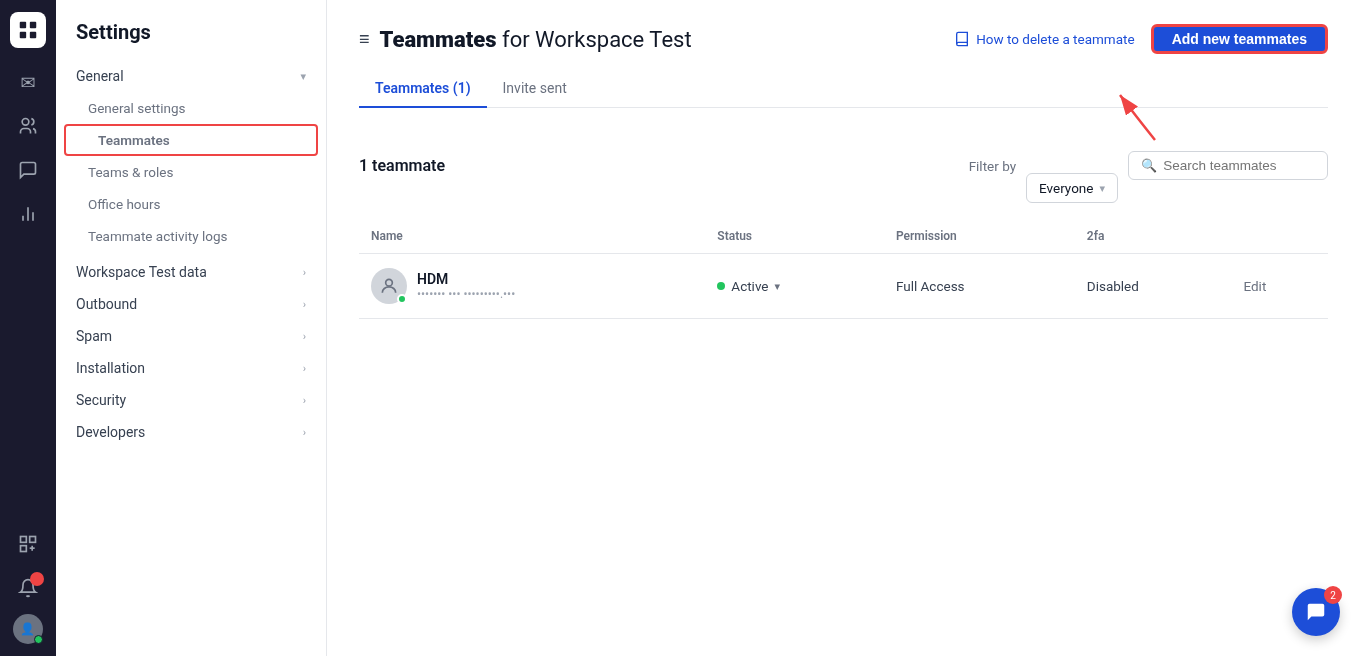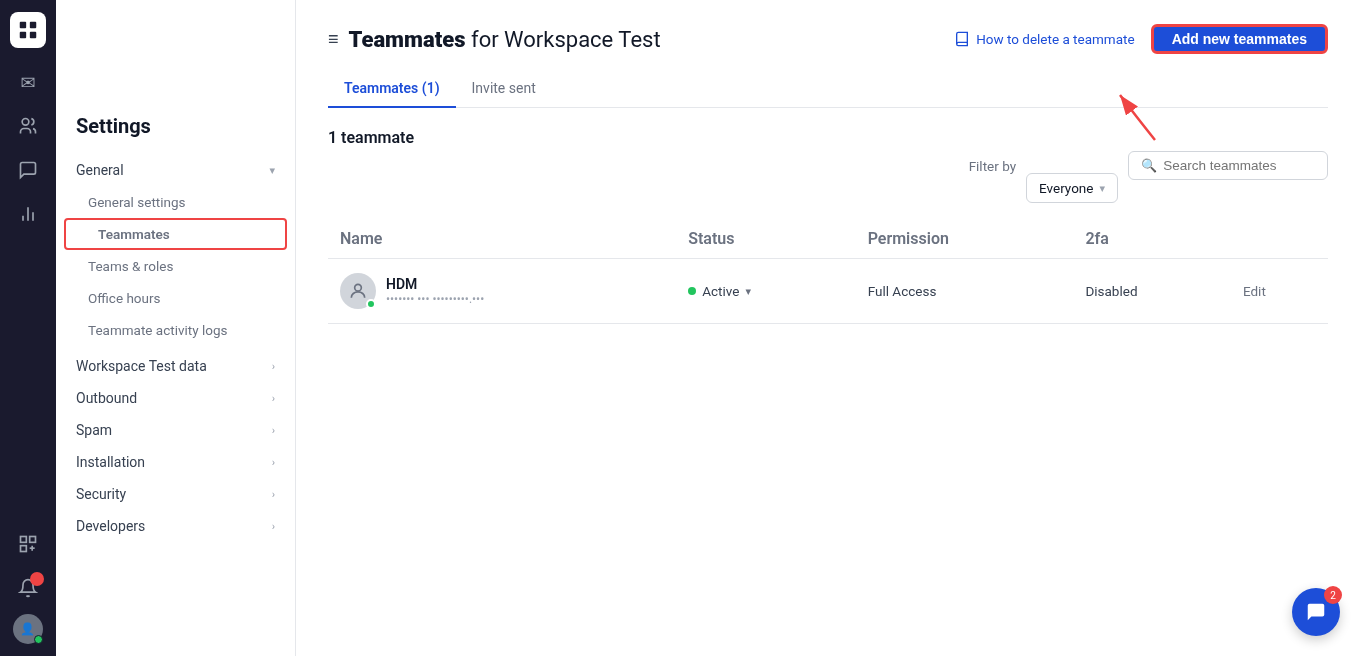--- a/index.html
+++ b/index.html
@@ -79,28 +79,27 @@
       right: 0;
       width: 9px;
       height: 9px;
       background: #22c55e;
       border-radius: 50%;
       border: 1.5px solid #1a1a2e;
     }
 
     
     .left-sidebar {
-      width: 240px;
+      width: 271px;
       background: #fff;
       border-right: 1px solid #e5e7eb;
       display: flex;
       flex-direction: column;
       padding: 20px 0;
       flex-shrink: 0;
-      justify-content: center;
     }
     .left-sidebar .title {
       font-size: 20px;
       font-weight: 700;
       color: #111827;
       padding: 0 20px 16px 20px;
     }
     .nav-section { margin-bottom: 4px; }
     .nav-item {
       display: flex;
@@ -220,21 +219,21 @@
     }
     .tab.active {
       color: #1d4ed8;
       border-bottom: 2px solid #1d4ed8;
       font-weight: 600;
     }
 
     
     .toolbar {
       display: flex;
-      align-items: flex-start;
+      align-items: center;
       justify-content: space-between;
       margin-bottom: 16px;
     }
     .teammate-count { font-size: 16px; font-weight: 600; color: #111827; }
     .toolbar-right { display: flex; align-items: center; gap: 10px; }
     .filter-label { font-size: 13.5px; color: #6b7280; margin-left: 39px; }
     .filter-select {
       display: flex;
       align-items: center;
       gap: 6px;
@@ -265,21 +264,21 @@
       color: #9ca3af;
       width: 100%;
       background: transparent;
     }
     .search-icon { color: #9ca3af; font-size: 13px; }
 
     
     .table { width: 100%; border-collapse: collapse; }
     .table th {
       text-align: left;
-      font-size: 16px;
+      font-size: 12px;
       font-weight: 600;
       color: #6b7280;
       padding: 10px 12px;
       border-bottom: 1px solid #e5e7eb;
       text-transform: none;
     }
     .table td {
       padding: 14px 12px;
       border-bottom: 1px solid #e5e7eb;
       font-size: 13.5px;

